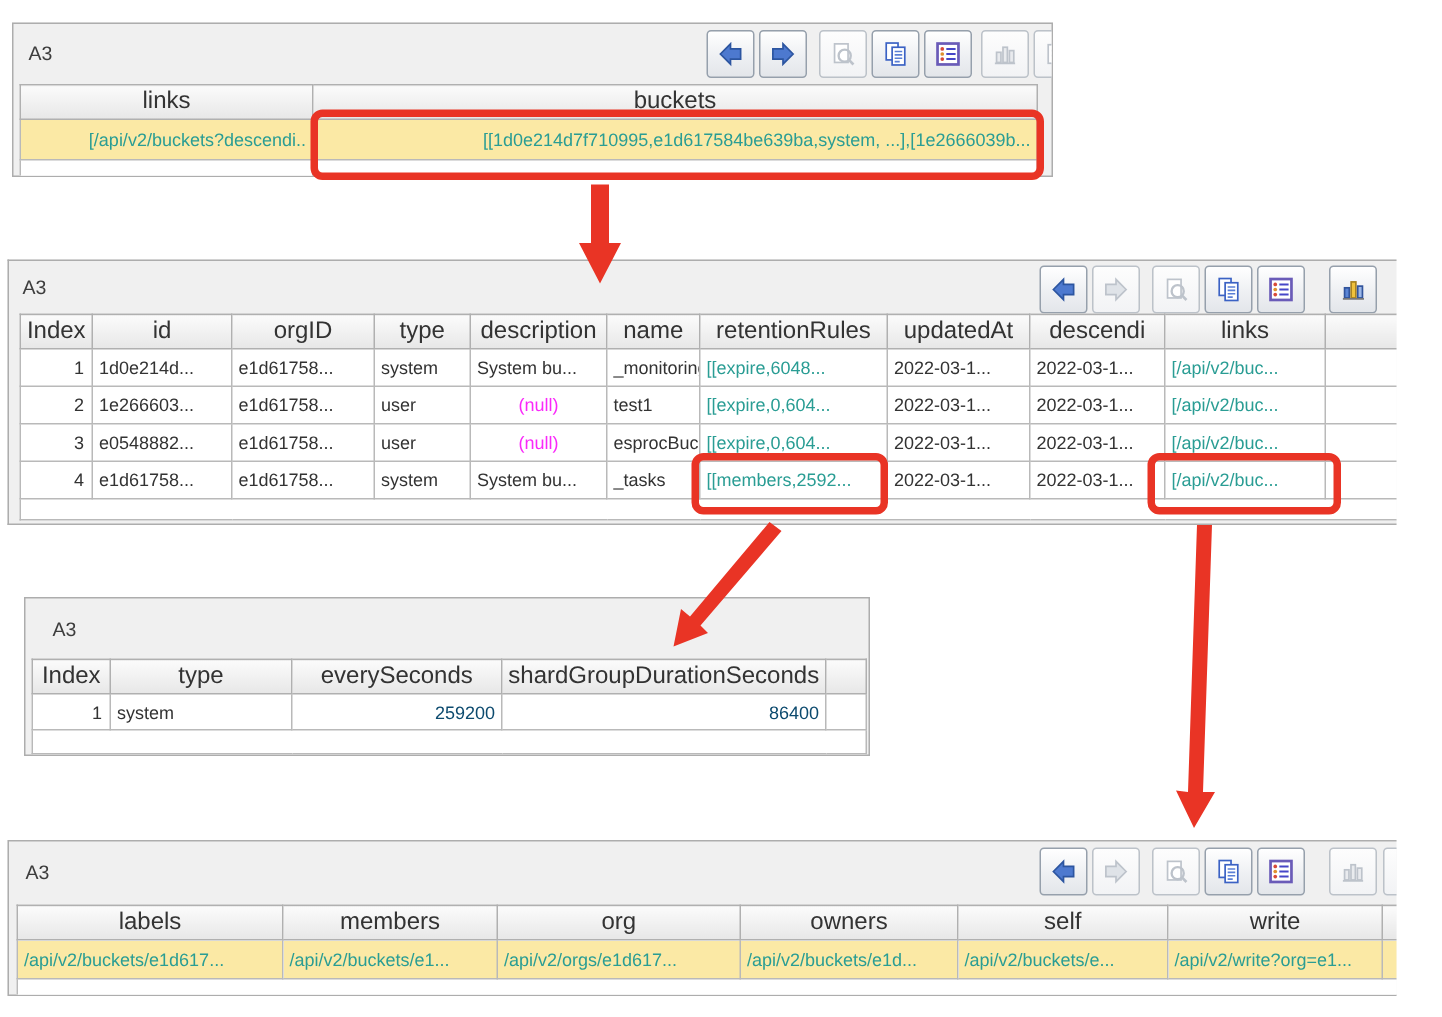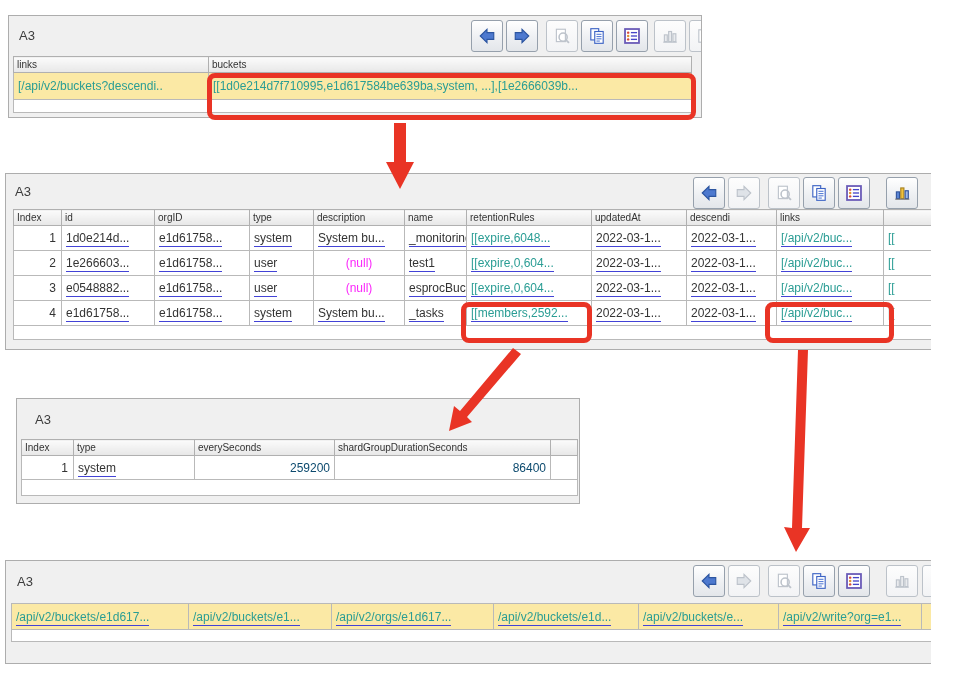--- a/index.html
+++ b/index.html
@@ -10,29 +10,29 @@
   .panel-title{position:absolute;font-size:13px;color:#3c3c3c;}
   
   .toolbar{position:absolute;display:flex;align-items:flex-start;}
   .tbtn{width:32px;height:32px;border:1px solid #96a0ac;border-radius:3px;box-sizing:border-box;
         background:linear-gradient(#ffffff,#eef0f3 55%,#e3e6ea);display:flex;align-items:center;justify-content:center;flex:0 0 auto;}
   .tbtn.dis{border-color:#bcc2c9;background:linear-gradient(#fdfdfd,#f2f3f5);}
   .g3{margin-left:3px}.g8{margin-left:8px}.g6{margin-left:6px}.g16{margin-left:16px}.g4{margin-left:4px}
   .ic{width:18px;height:18px;display:block;}
   
   table.grid{position:absolute;border-collapse:collapse;table-layout:fixed;background:#fff;}
-  .grid th{background:linear-gradient(#fbfbfb,#e7e7e7);font-weight:normal;font-size:10px;color:#333;
-           border:1px solid #b0b0b0;padding:2px 3px;white-space:nowrap;overflow:hidden;text-align:left;}
+  .grid th{background:linear-gradient(#fbfbfb,#e7e7e7);font-weight:normal;font-size:16px;color:#333;
+           border:1px solid #b0b0b0;padding:2px 3px;white-space:nowrap;overflow:hidden;text-align:center;}
   .grid td{border:1px solid #b9b9b9;font-size:12px;color:#333;padding:2px 4px;white-space:nowrap;overflow:hidden;background:#fff;}
   tr.sel td{background:#fbe9a5;}
   td.idx{text-align:right;padding-right:5px;}
   td.num{text-align:right;color:#0c4a6e;}
   td.nul{text-align:center;color:#fa28fa;}
-  td.teal{color:#2a9d94;}
-  .us{border-bottom:1.5px solid #4343d6;padding-bottom:1px;}
+  td.teal{color:#2a9d94;text-align:right;}
+  .us{border-bottom:1.5px solid #4343d6;padding-bottom:17px;}
   .us.t{color:#2a9d94;}
   
   .ann-rect{position:absolute;border:5px solid #e93425;border-radius:8px;box-sizing:border-box;z-index:9;}
   svg.ann{position:absolute;left:0;top:0;z-index:10;pointer-events:none;}
 </style>
 </head>
 <body>
 
 <div class="screen">
 
@@ -347,20 +347,29 @@
       <colgroup>
           <col style="width:177px">
           <col style="width:143px">
           <col style="width:162px">
           <col style="width:145px">
           <col style="width:140px">
           <col style="width:143px">
           <col style="width:28px">
         </colgroup>
       <tbody>
+          <tr>
+        <th>labels</th>
+        <th>members</th>
+        <th>org</th>
+        <th>owners</th>
+        <th>self</th>
+        <th>write</th>
+        <th></th>
+      </tr>
       <tr class="sel" style="height:26px;">
         <td><span class="us t">/api/v2/buckets/e1d617...</span></td>
         <td><span class="us t">/api/v2/buckets/e1...</span></td>
         <td><span class="us t">/api/v2/orgs/e1d617...</span></td>
         <td><span class="us t">/api/v2/buckets/e1d...</span></td>
         <td><span class="us t">/api/v2/buckets/e...</span></td>
         <td><span class="us t">/api/v2/write?org=e1...</span></td>
         <td></td>
       </tr>
       <tr style="height:12px;">

